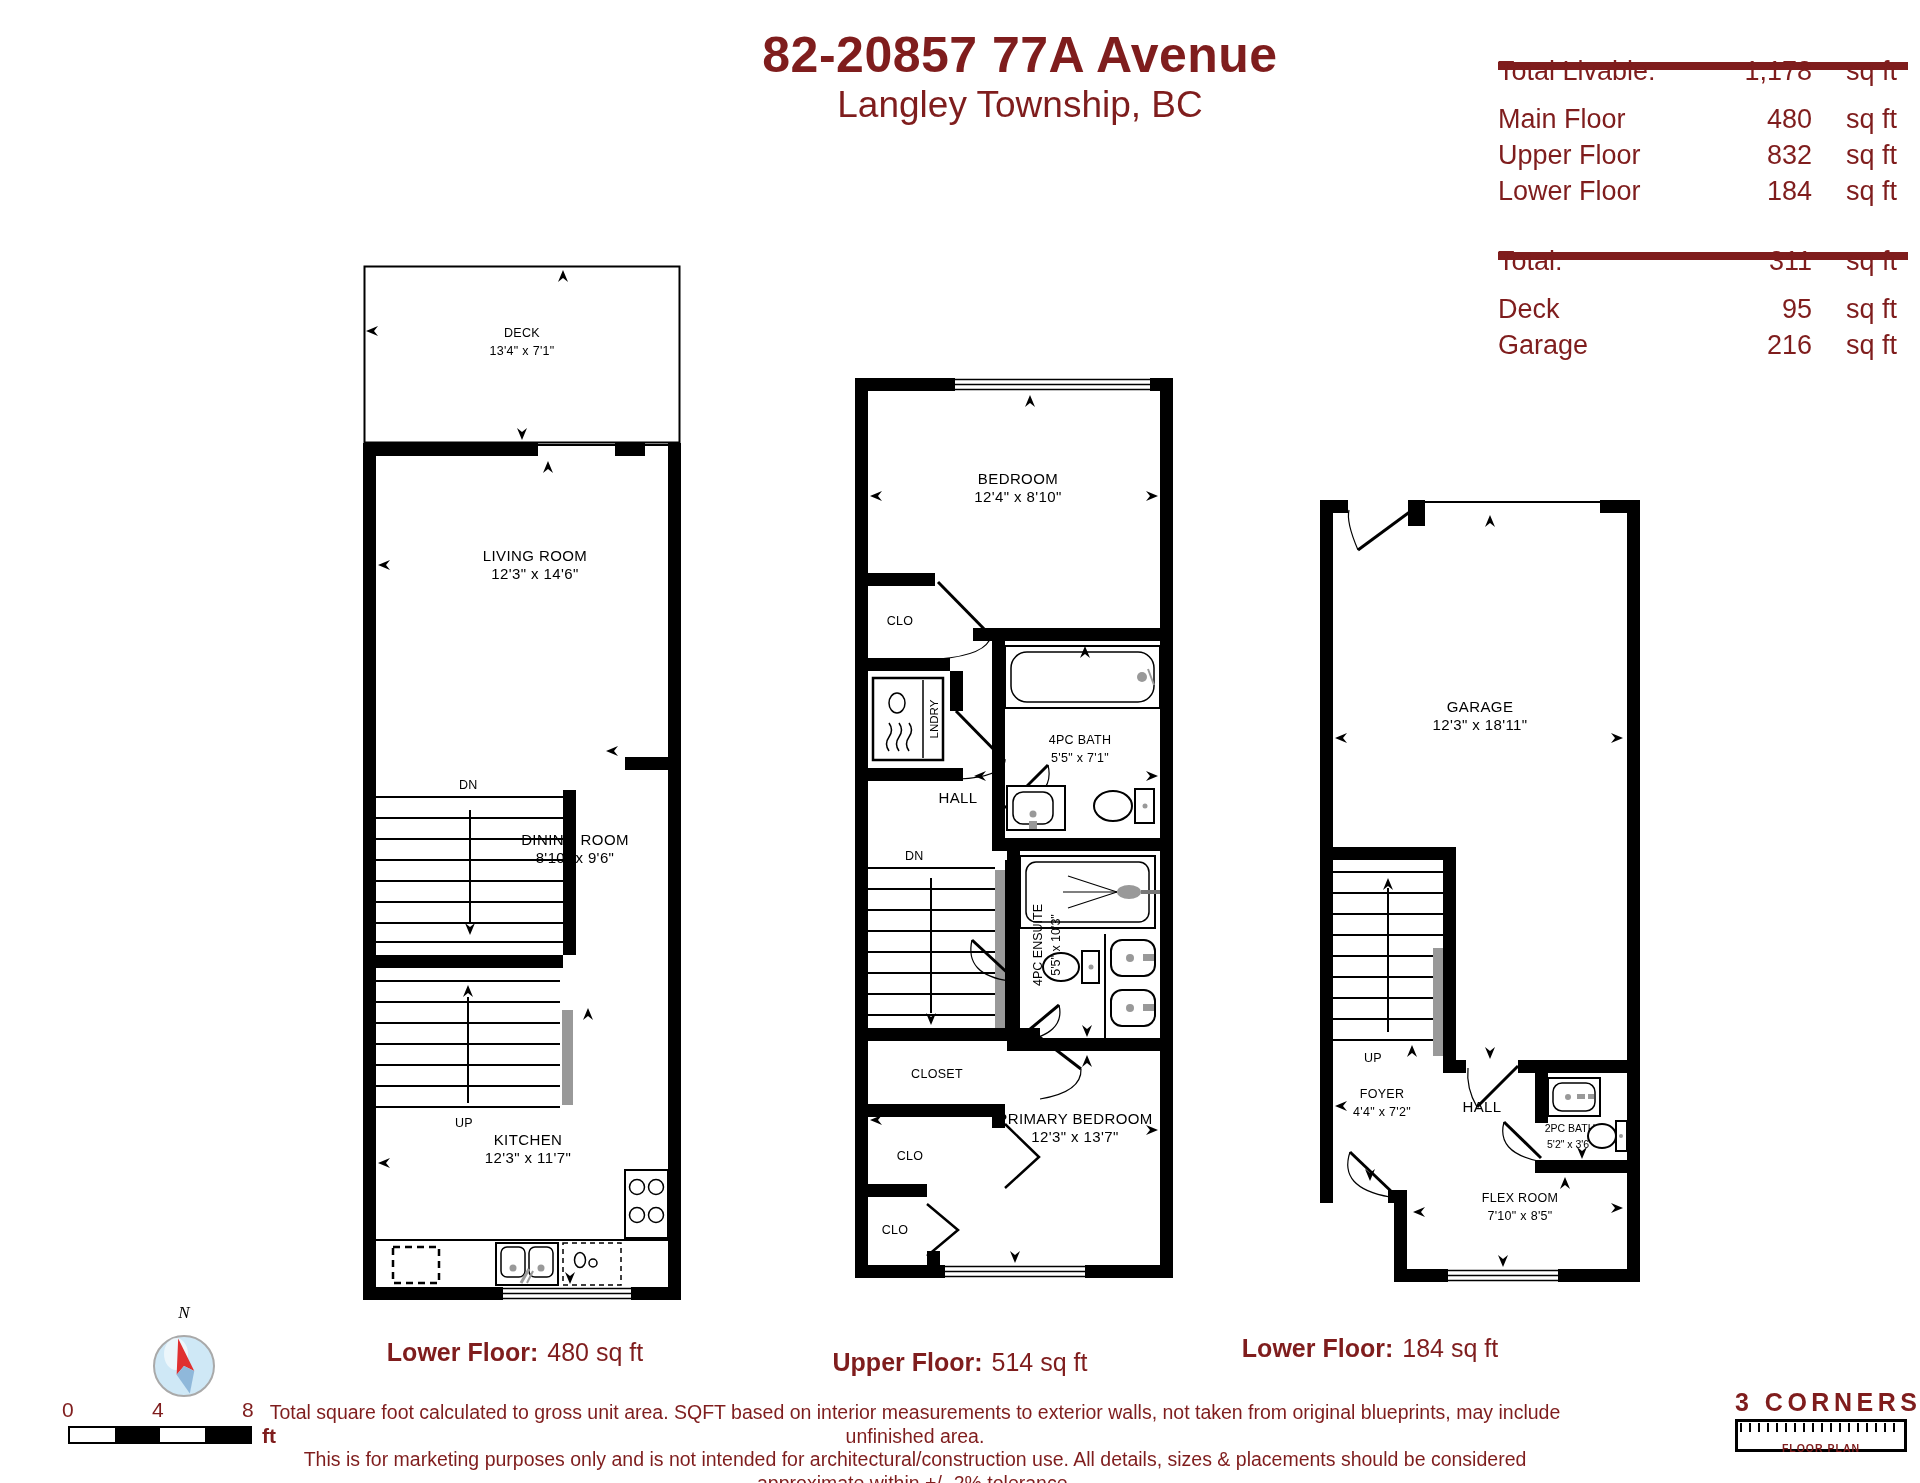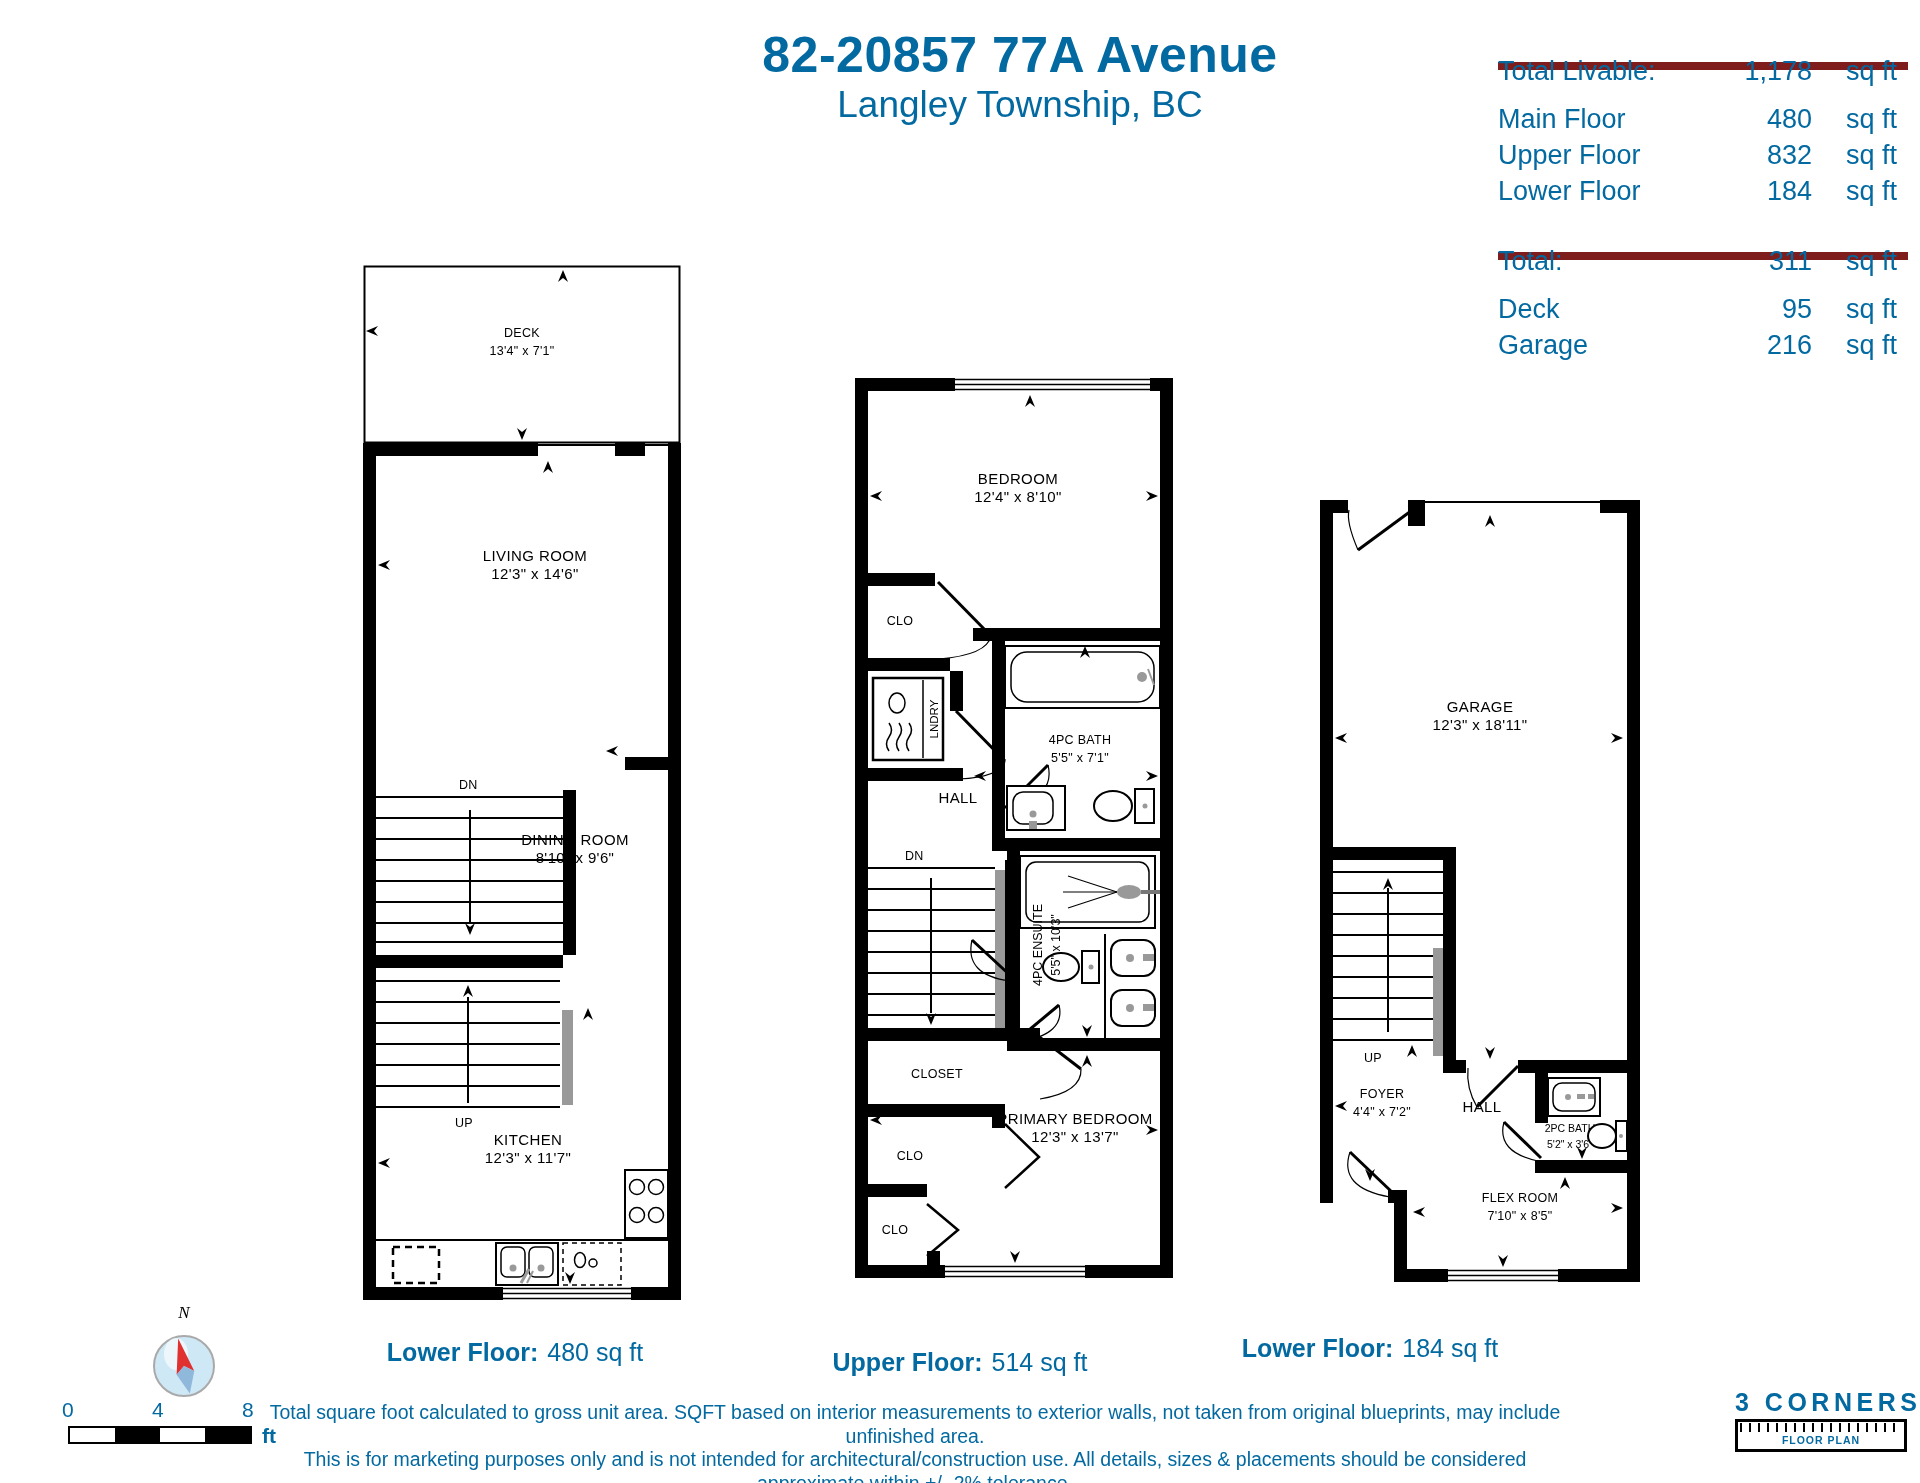--- a/index.html
+++ b/index.html
@@ -1,17 +1,17 @@
 <!DOCTYPE html>
 <html><head>
 <meta charset="utf-8">
 <style>
   html,body{margin:0;padding:0;background:#fff;}
   .page{position:relative;width:1920px;height:1483px;background:#fff;outline:1px solid #c9c9c9;
-        font-family:"Liberation Sans",sans-serif;color:#0369a1;overflow:hidden;}
+        font-family:"Liberation Sans",sans-serif;color:#7f1d1d;overflow:hidden;}
   .abs{position:absolute;}
   
   .title1{left:660px;top:26px;width:720px;text-align:center;font-size:50px;font-weight:bold;letter-spacing:.5px;}
   .title2{left:660px;top:84px;width:720px;text-align:center;font-size:37px;}
   
   .sumtbl{left:1498px;top:22px;width:410px;font-size:27px;}
   .srow{display:grid;grid-template-columns:226px 88px 96px;align-items:baseline;height:36px;}
   .srow .val{text-align:right;}
   .srow .unit{padding-left:34px;margin-top:34px;}
   .shead{font-weight:normal;border-bottom:8px solid #7f1d1d;height:40px;}
@@ -39,21 +39,21 @@
   .sb-b{background:#000;}
   .sb-w{background:#fff;}
   .ftlab{font-size:21px;}
   
   .disc{left:250px;top:1401px;width:1330px;text-align:center;font-size:19.5px;line-height:23.5px;}
   
   .logoname{font-size:25px;font-weight:bold;letter-spacing:4.5px;white-space:nowrap;}
   .ruler{width:166px;height:27px;border:3px solid #000;position:relative;margin-top:2px;}
   .ruler .rticks{position:absolute;left:2px;right:2px;top:1px;height:9px;
      background:repeating-linear-gradient(90deg,#000 0 2px,transparent 2px 9px);}
-  .ruler .rsub{position:absolute;left:0;right:0;top:12px;text-align:center;font-size:10.5px;font-weight:bold;letter-spacing:1px;}
+  .ruler .rsub{position:absolute;left:0;right:0;top:20px;text-align:center;font-size:10.5px;font-weight:bold;letter-spacing:1px;}
 </style>
 </head>
 <body>
 
 <div class="page">
 
   <div class="abs title1">82-20857 77A Avenue</div>
   <div class="abs title2">Langley Township, BC</div>
 
   <div class="abs sumtbl">

